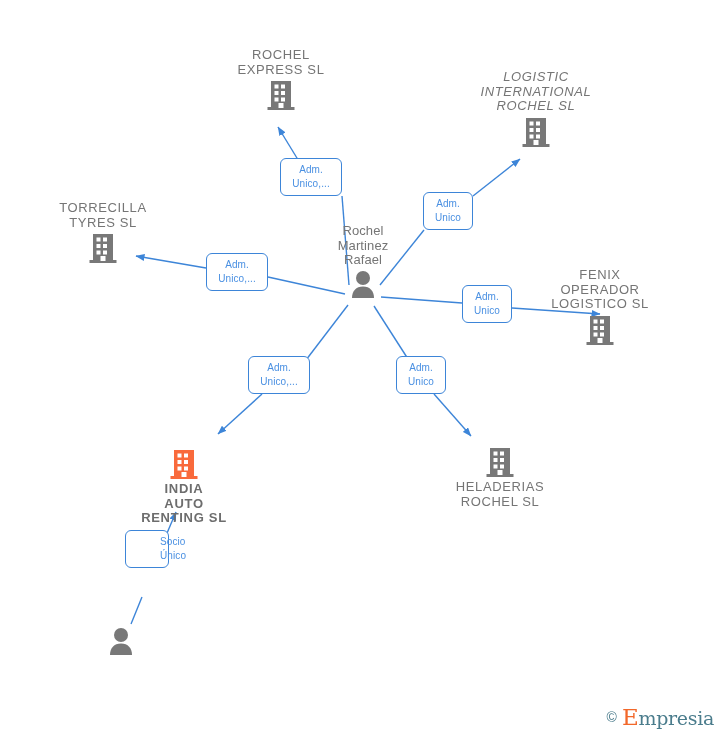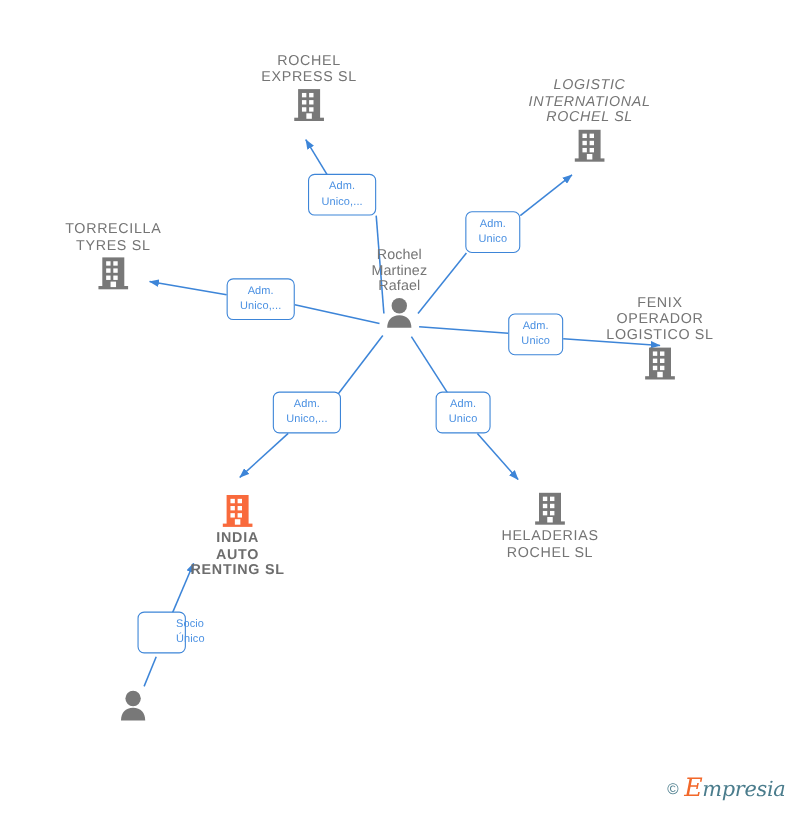--- a/index.html
+++ b/index.html
@@ -86,21 +86,20 @@
     display: flex;
     align-items: center;
     gap: 5px;
   }
   #watermark .copy {
     font-size: 14px;
     color: #4a7c8c;
   }
   #watermark .brand {
     font-family: "DejaVu Serif", serif;
-    font-style: italic;
     font-size: 19px;
     color: #4a7c8c;
     letter-spacing: -0.3px;
   }
   #watermark .brand .cap {
     color: #f2682a;
     font-size: 23px;
   }
 </style>
 </head>
@@ -151,21 +150,21 @@
 
   <div class="chip" style="left:462px; top:285px; width:50px; height:38px;">Adm.
 Unico</div>
 
   <div class="chip" style="left:248px; top:356px; width:62px; height:38px;">Adm.
 Unico,...</div>
 
   <div class="chip" style="left:396px; top:356px; width:50px; height:38px;">Adm.
 Unico</div>
 
-  <div class="chip" style="left:125px; top:556px; width:44px; height:38px;padding-left:34px;">Socio
+  <div class="chip" style="left:125px; top:530px; width:44px; height:38px;padding-left:34px;">Socio
 Único</div>
 
   <div class="node label-above" style="left:281px; top:48px;">
     <div class="node-label company">ROCHEL
 EXPRESS  SL</div>
     <svg class="node-icon" width="28" height="32" viewBox="0 0 28 32">
       <rect x="4" y="2" width="20" height="27" fill="#787878"></rect>
       <rect x="0.5" y="28" width="27" height="3" fill="#787878"></rect>
       <rect x="7.5" y="5.5" width="4" height="4" fill="#ffffff"></rect>
       <rect x="14" y="5.5" width="4" height="4" fill="#ffffff"></rect>
@@ -230,21 +229,21 @@
   <div class="node label-above" style="left:363px; top:224px;">
     <div class="node-label person">Rochel
 Martinez
 Rafael</div>
     <svg class="node-icon" width="30" height="29" viewBox="0 0 30 29">
       <circle cx="15" cy="8" r="7" fill="#787878"></circle>
       <path d="M15,16.5 C22,16.5 26,21 26,28 L4,28 C4,21 8,16.5 15,16.5 Z" fill="#787878"></path>
     </svg>
   </div>
 
-  <div class="node label-below highlight" style="left:216px; top:448px;">
+  <div class="node label-below highlight" style="left:184px; top:448px;">
     <svg class="node-icon" width="28" height="32" viewBox="0 0 28 32">
       <rect x="4" y="2" width="20" height="27" fill="#f96a3c"></rect>
       <rect x="0.5" y="28" width="27" height="3" fill="#f96a3c"></rect>
       <rect x="7.5" y="5.5" width="4" height="4" fill="#ffffff"></rect>
       <rect x="14" y="5.5" width="4" height="4" fill="#ffffff"></rect>
       <rect x="7.5" y="12" width="4" height="4" fill="#ffffff"></rect>
       <rect x="14" y="12" width="4" height="4" fill="#ffffff"></rect>
       <rect x="7.5" y="18.5" width="4" height="4" fill="#ffffff"></rect>
       <rect x="14" y="18.5" width="4" height="4" fill="#ffffff"></rect>
       <rect x="11.5" y="24" width="5" height="5" fill="#ffffff"></rect>

